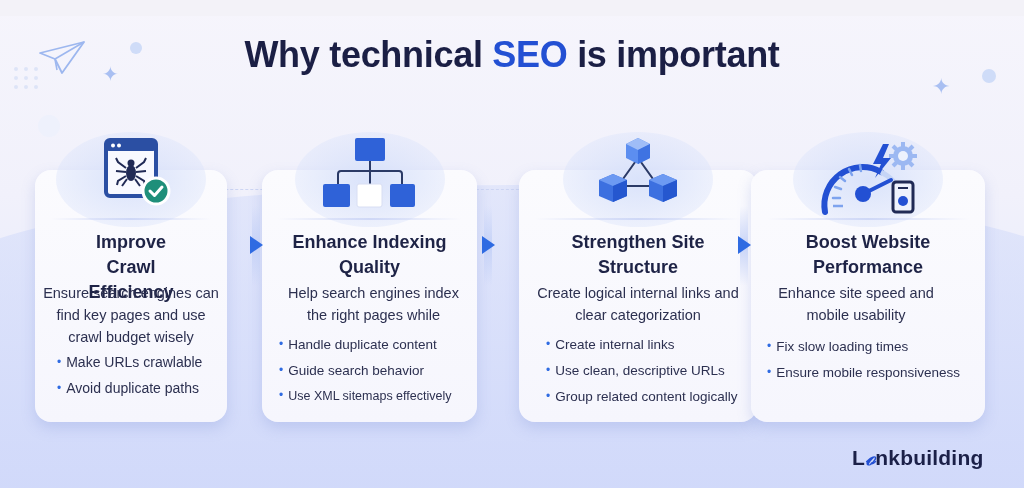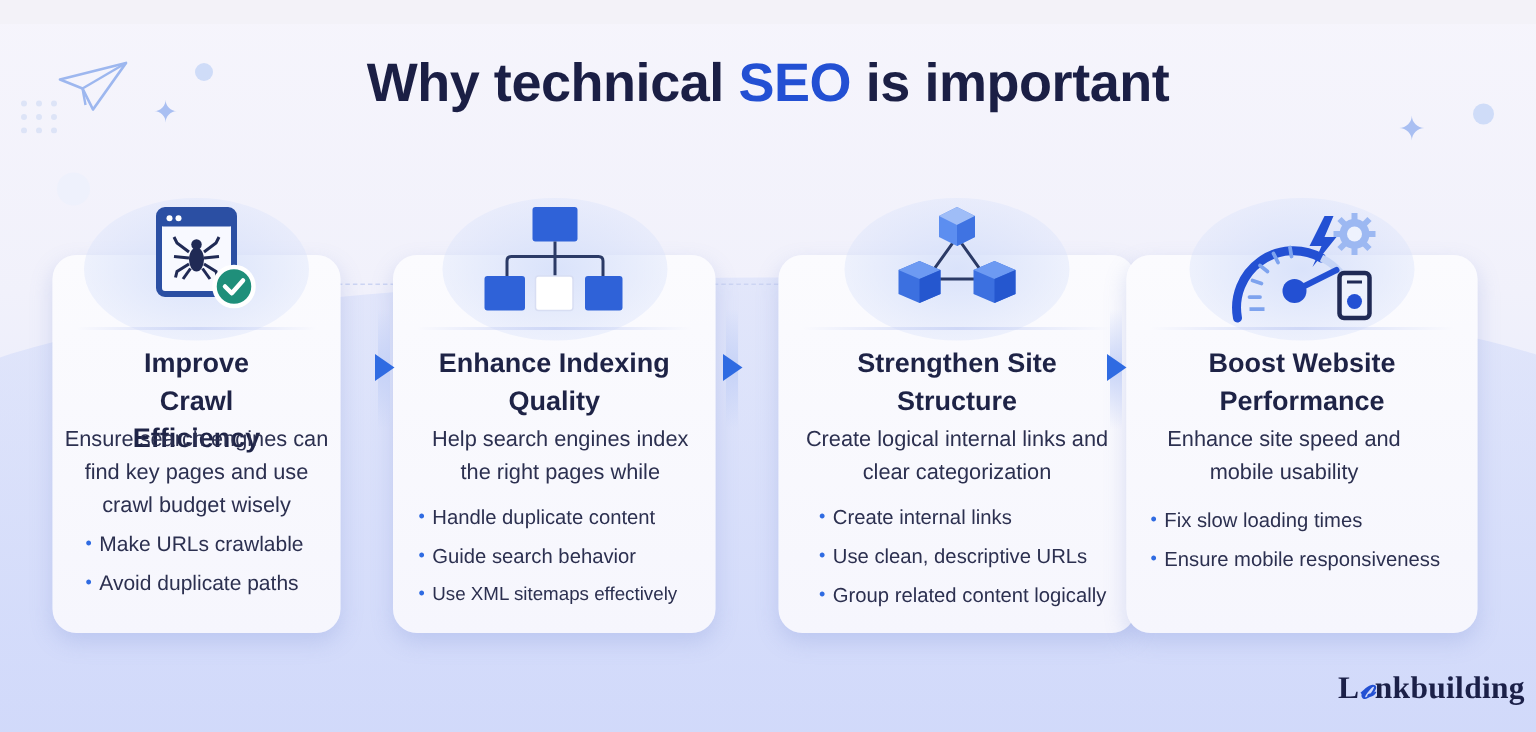--- a/index.html
+++ b/index.html
@@ -80,22 +80,22 @@
       background: linear-gradient(180deg, rgba(200,212,248,0), rgba(196,209,247,0.9), rgba(200,212,248,0));
     }
     .arrow .tri {
       position: absolute; left: 2px; top: 0; width: 0; height: 0;
       border-top: 9px solid transparent; border-bottom: 9px solid transparent;
       border-left: 13px solid #2f6be2;
     }
 
     .brand {
       position: absolute; left: 852px; top: 443px;
-      font-family: Liberation Serif, serif; font-weight: 700; font-size: 21px;
-      color: #1b2048; letter-spacing: 0.2px; margin-left: 40px;
+      font-family: Liberation Sans, sans-serif; font-weight: 700; font-size: 21px;
+      color: #1b2048; letter-spacing: 0.2px;
     }
     .brand .o { color: #2350d3; font-style: italic; }
   </style>
 </head>
 <body>
 
 <div class="bg-band"></div>
 <div class="bg-wave"></div>
 <div class="dash-line"></div>
 

